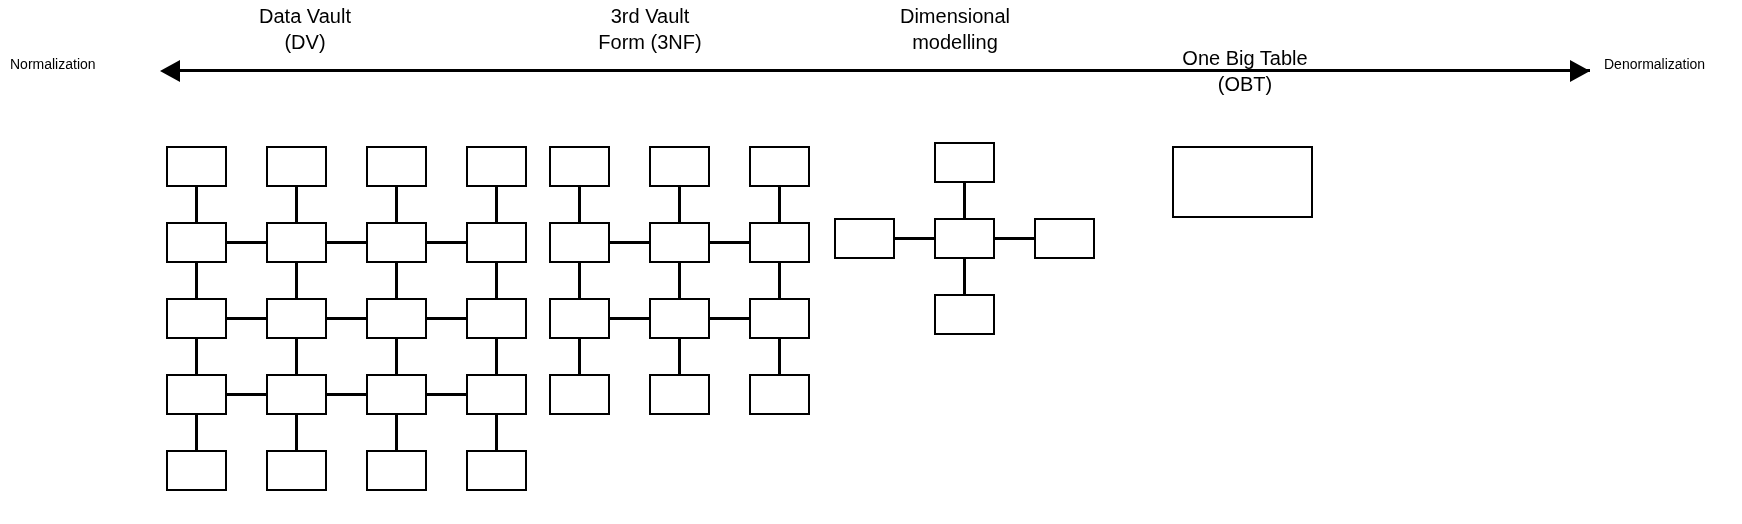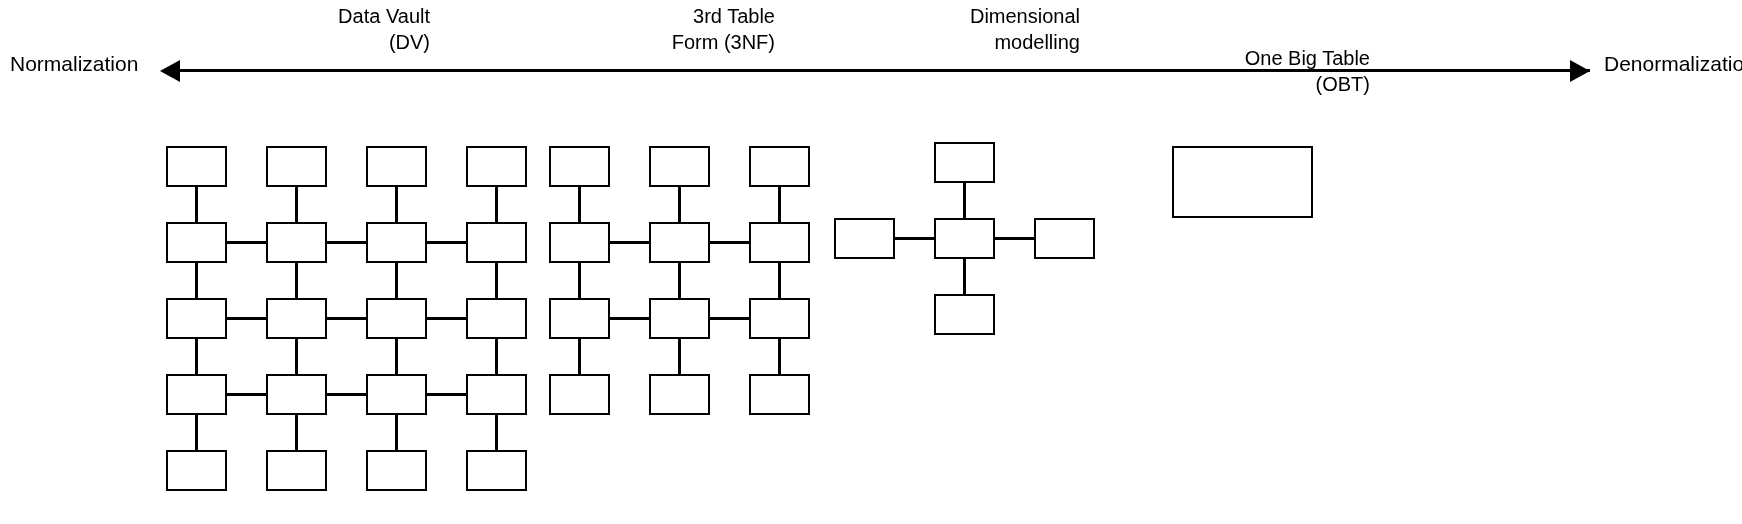--- a/index.html
+++ b/index.html
@@ -4,27 +4,27 @@
 <style>
   html,body{margin:0;padding:0;}
   body{
     width:1742px;height:524px;background:#ffffff;
     font-family:"Liberation Sans",sans-serif;
     color:#000;overflow:hidden;position:relative;
   }
   #canvas{position:absolute;left:0;top:0;width:1742px;height:524px;}
 
   .axis-label{
-    position:absolute;font-size:21px;line-height:24px;white-space:nowrap;
+    position:absolute;font-size:14px;line-height:24px;white-space:nowrap;
   }
   #label-normalization{left:10px;top:52px;}
   #label-denormalization{left:1604px;top:52px;}
 
   .col-title{
-    position:absolute;font-size:20px;line-height:26px;text-align:right;
+    position:absolute;font-size:20px;line-height:26px;text-align:center;
     white-space:pre-line;
   }
   #title-dv{left:180px;top:3px;width:250px;}
   #title-3nf{left:525px;top:3px;width:250px;}
   #title-dim{left:830px;top:3px;width:250px;}
   #title-obt{left:1120px;top:3px;width:250px;margin-top:42px;}
 
   .arrow-line{
     position:absolute;left:168px;top:69px;width:1422px;height:3px;background:#000;
   }
@@ -56,21 +56,21 @@
   <div class="axis-label" id="label-normalization">Normalization</div>
 
   <div class="axis-label" id="label-denormalization">Denormalization</div>
 
   <div class="arrow-head left"></div>
   <div class="arrow-line"></div>
   <div class="arrow-head right"></div>
 
   <div class="col-title" id="title-dv">Data Vault
 (DV)</div>
-  <div class="col-title" id="title-3nf">3rd Table
+  <div class="col-title" id="title-3nf">3rd Vault
 Form (3NF)</div>
   <div class="col-title" id="title-dim">Dimensional
 modelling</div>
   <div class="col-title" id="title-obt">One Big Table
 (OBT)</div>
 
   <div id="shapes">
       <div class="node" style="left: 166px; top: 146px; width: 61px; height: 41px;"></div>
       <div class="node" style="left: 266px; top: 146px; width: 61px; height: 41px;"></div>
       <div class="node" style="left: 366px; top: 146px; width: 61px; height: 41px;"></div>

